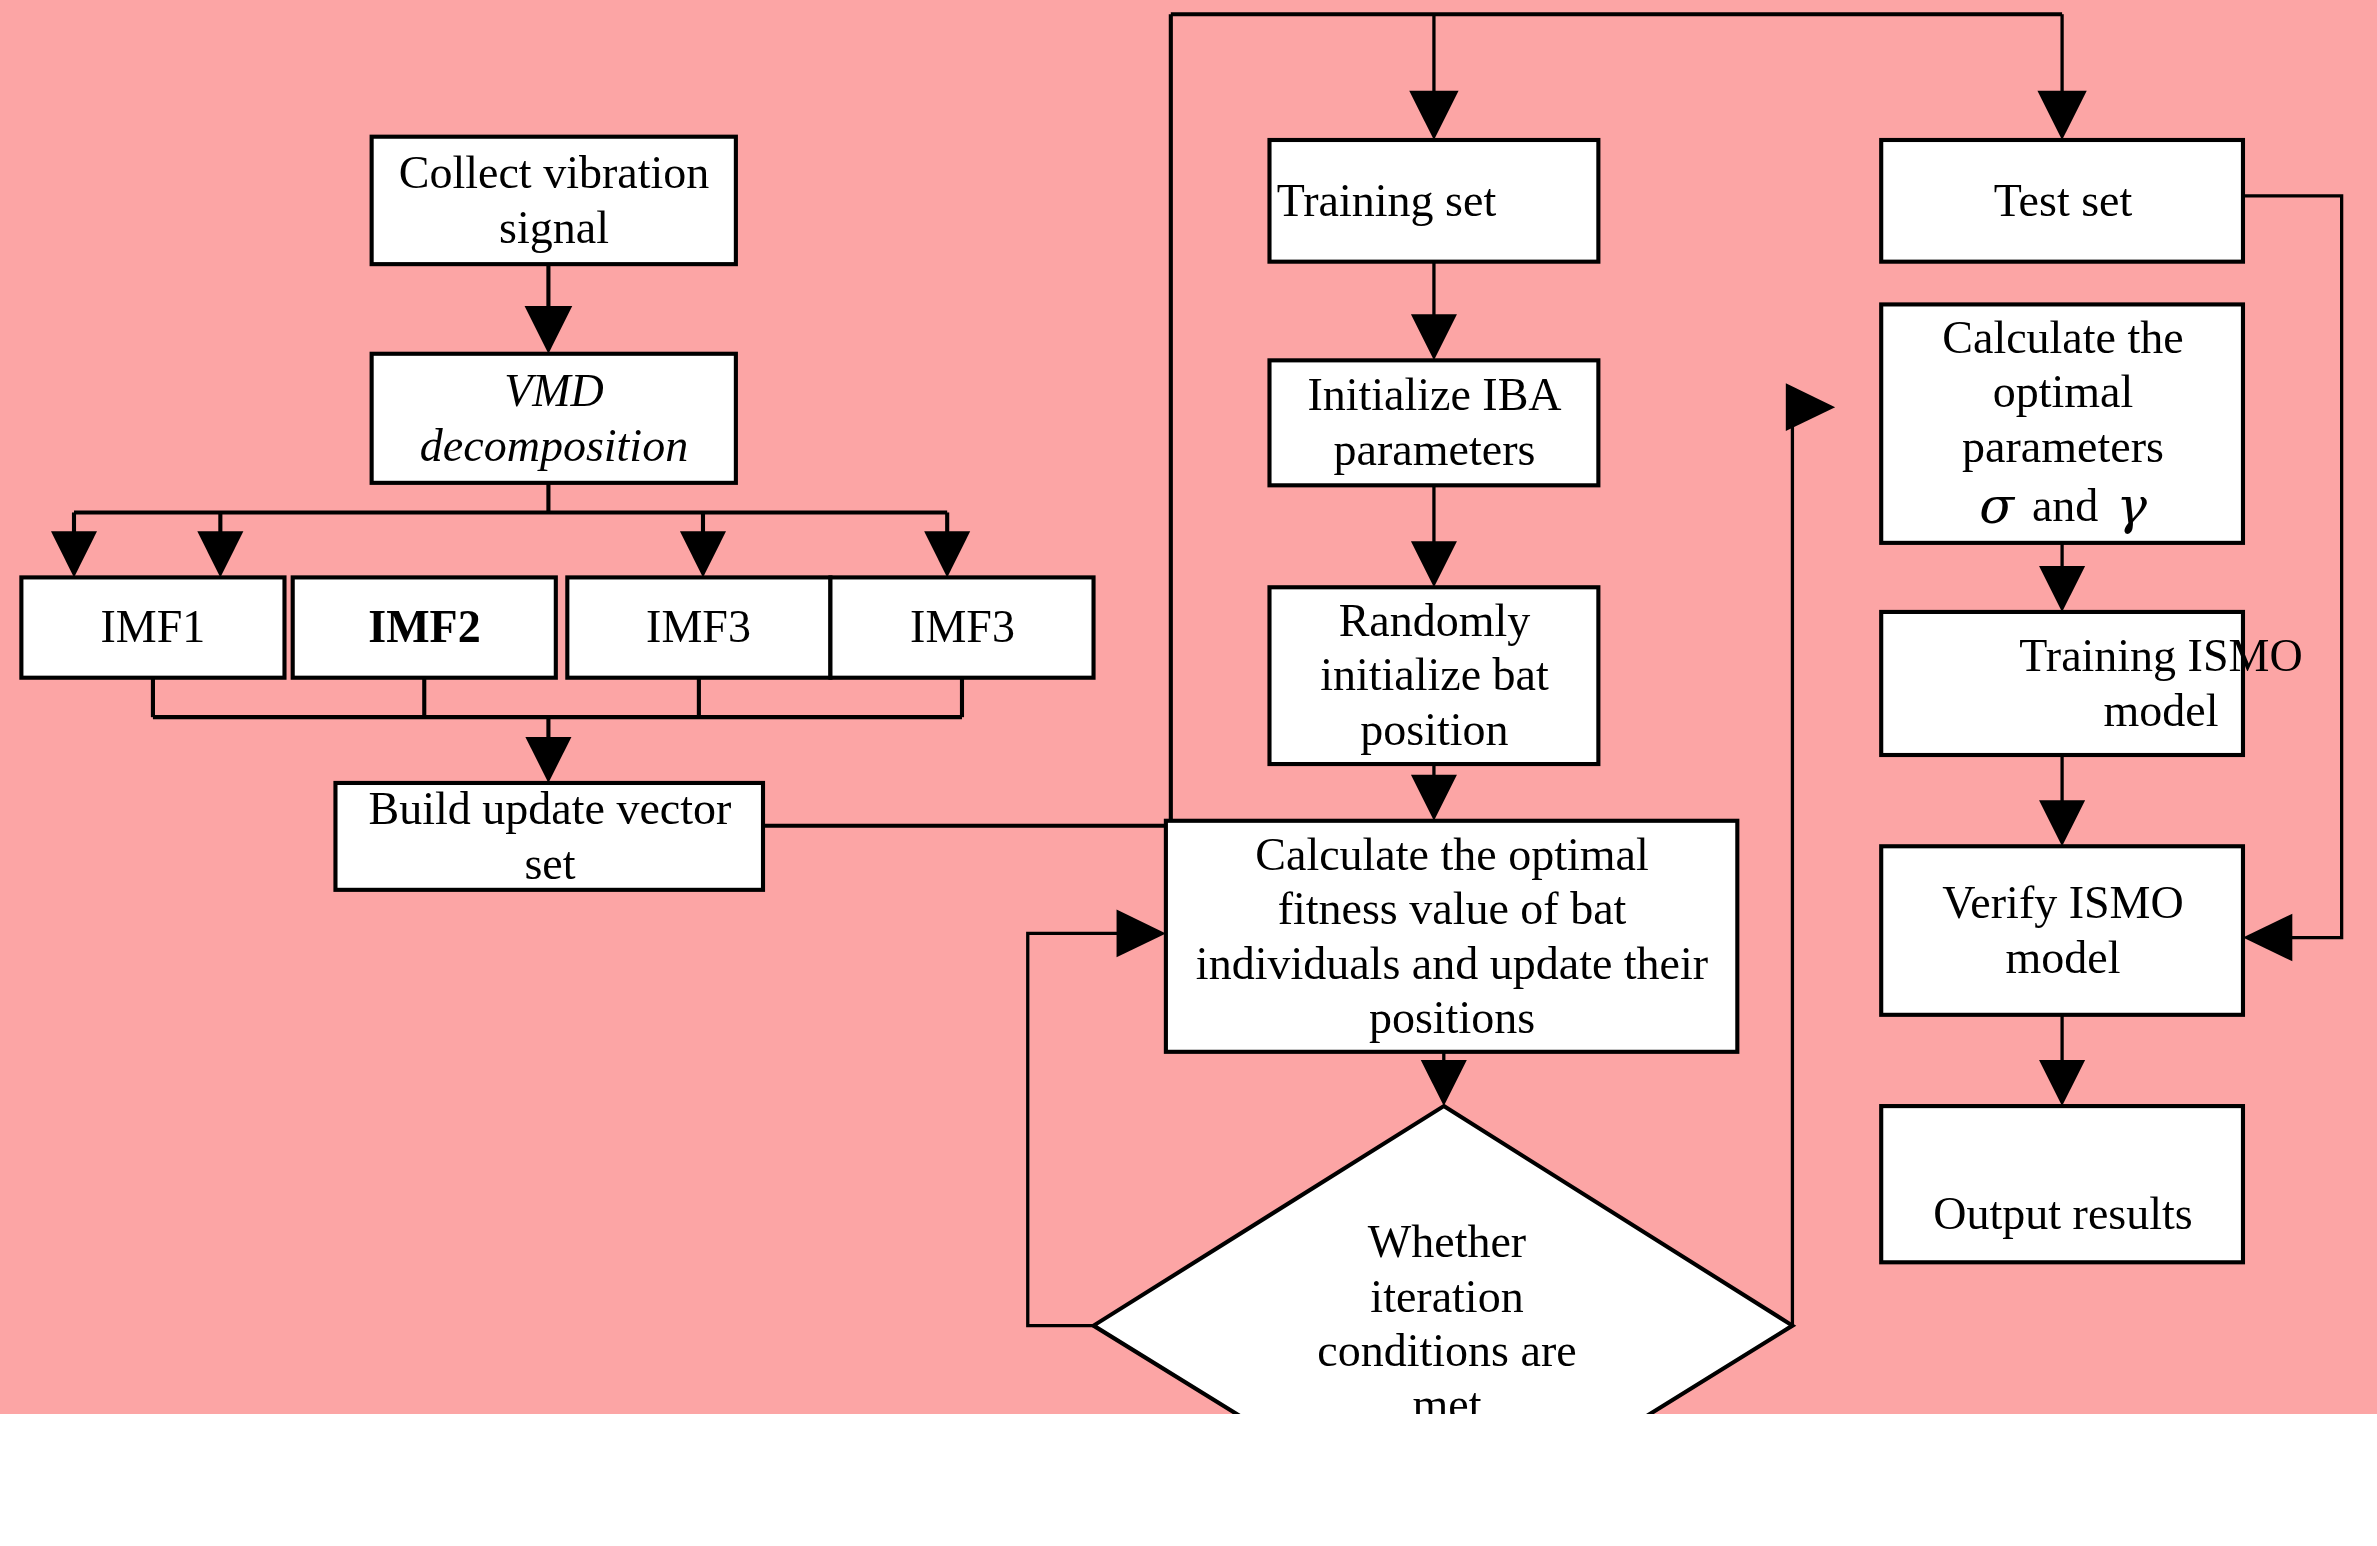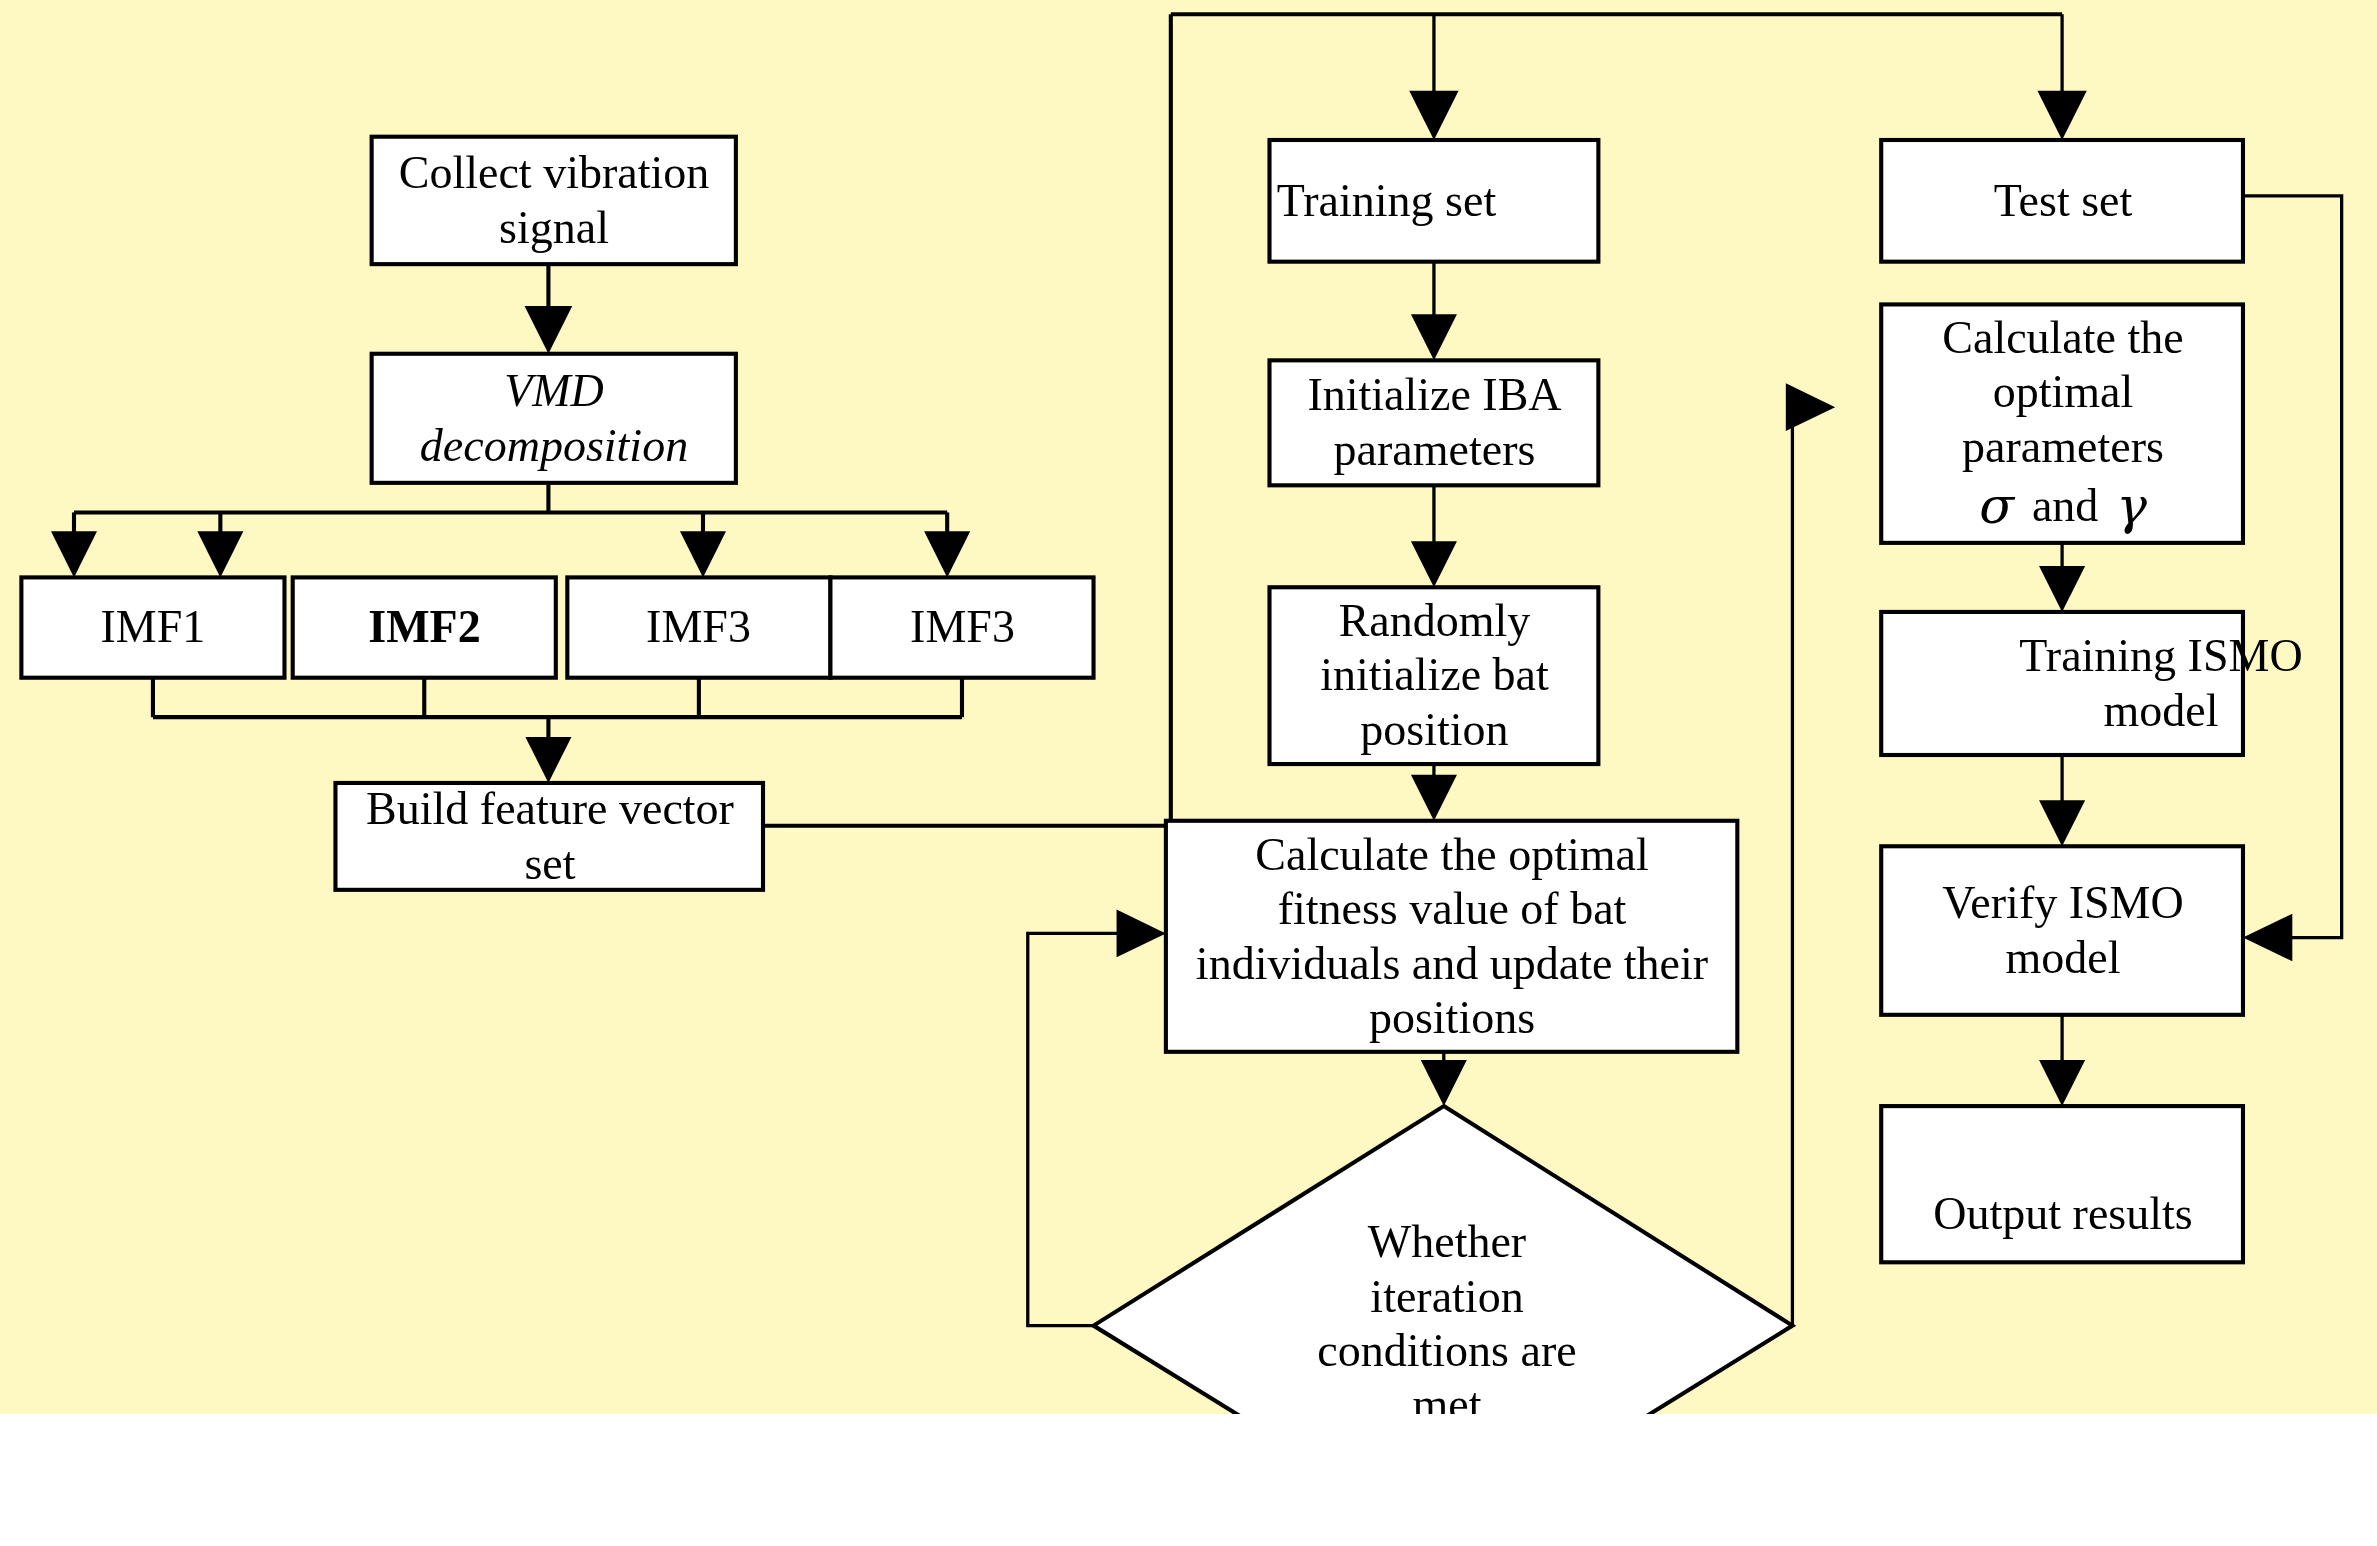--- a/index.html
+++ b/index.html
@@ -7,21 +7,21 @@
     padding: 0;
     background: #ffffff;
   }
   body {
     font-family: "Liberation Serif", "DejaVu Serif", serif;
   }
   #canvas {
     position: relative;
     width: 2377px;
     height: 1414px;
-    background: #fef9c3;
+    background: #fca5a5;
     overflow: hidden;
   }
   svg#flow {
     position: absolute;
     top: 0;
     left: 0;
     width: 2377px;
     height: 1547px;
   }
   .node-rect {
@@ -180,21 +180,21 @@
 signal</div>
 
   <div class="node-label fs-56" style="left:372px; top:354px; width:364px; height:129px;font-style:italic;">VMD
 decomposition</div>
 
   <div class="node-label fs-56" style="left:21.4px; top:577px; width:263px; height:100px;">IMF1</div>
   <div class="node-label fs-56" style="left:293px; top:577px; width:263px; height:100px;font-weight:bold;">IMF2</div>
   <div class="node-label fs-56" style="left:567px; top:577px; width:263px; height:100px;">IMF3</div>
   <div class="node-label fs-56" style="left:831px; top:577px; width:263px; height:100px;">IMF3</div>
 
-  <div class="node-label fs-56" style="left:336px; top:783px; width:428px; height:107px;">Build feature vector
+  <div class="node-label fs-56" style="left:336px; top:783px; width:428px; height:107px;">Build update vector
 set</div>
 
   <div class="node-label fs-56" style="left:1222px; top:140px; width:329px; height:122px;">Training set</div>
 
   <div class="node-label fs-56" style="left:1270px; top:360px; width:329px; height:125px;">Initialize IBA
 parameters</div>
 
   <div class="node-label fs-56" style="left:1270px; top:587px; width:329px; height:177px;">Randomly
 initialize bat
 position</div>

